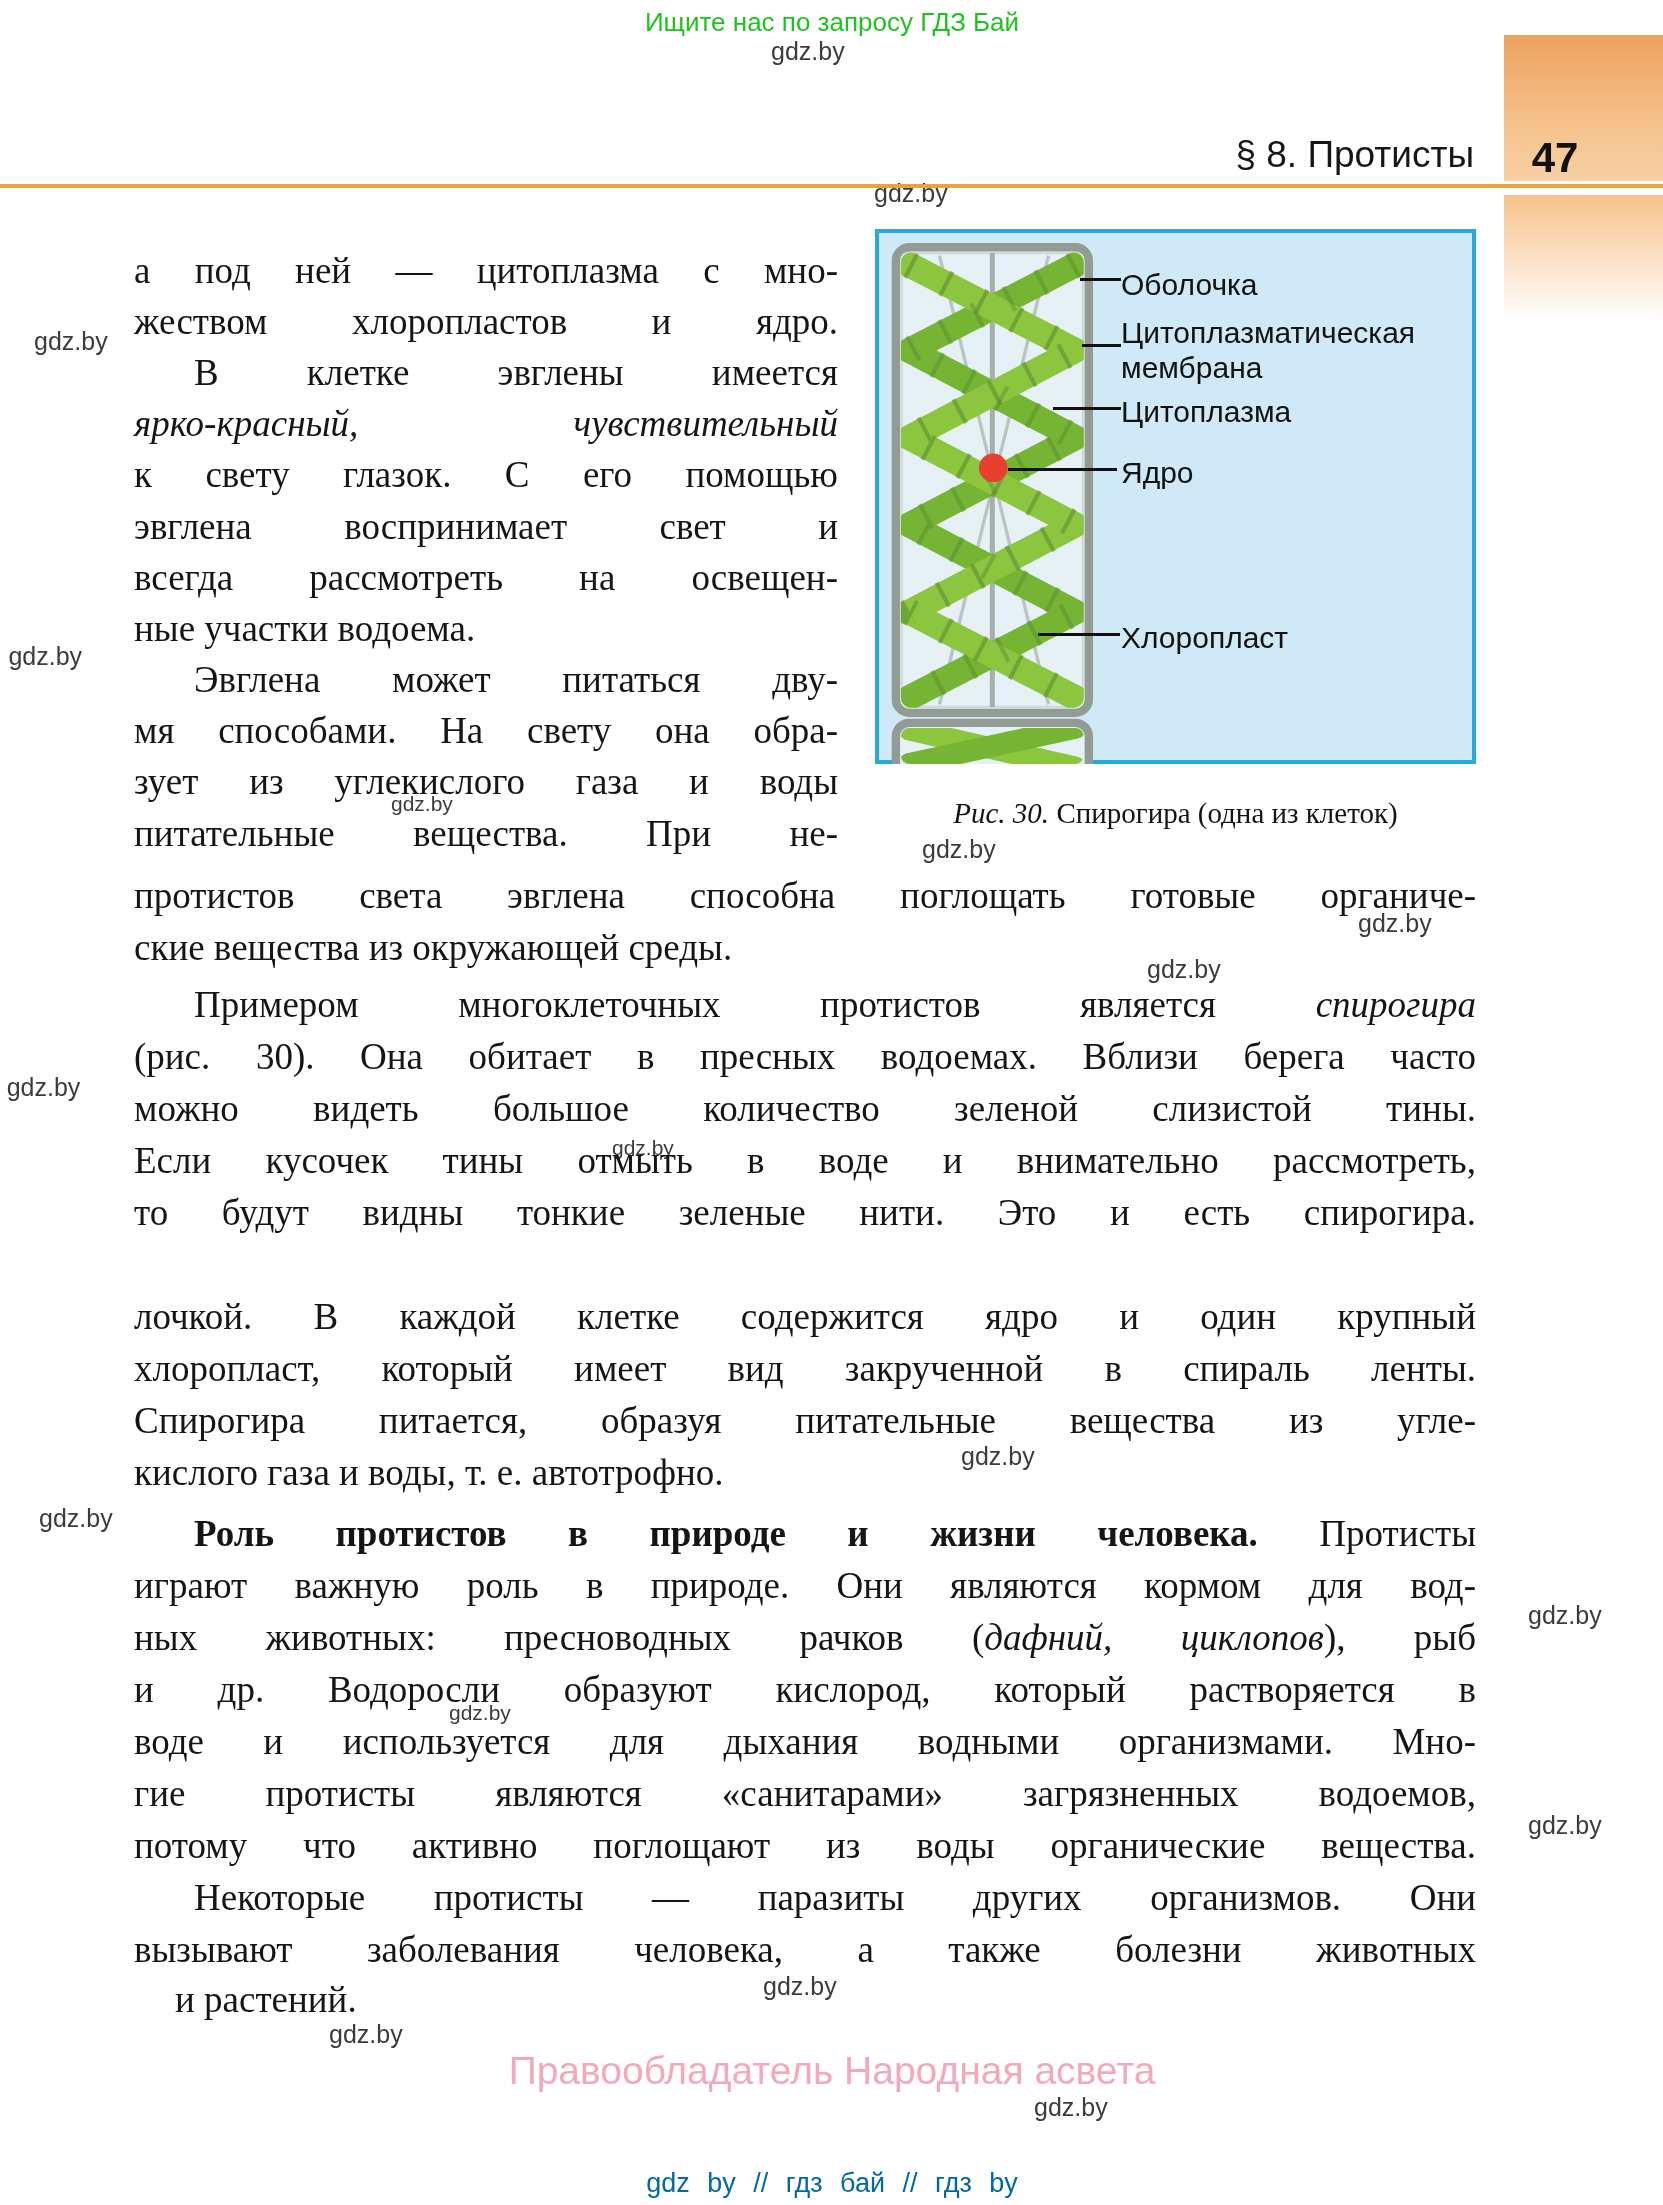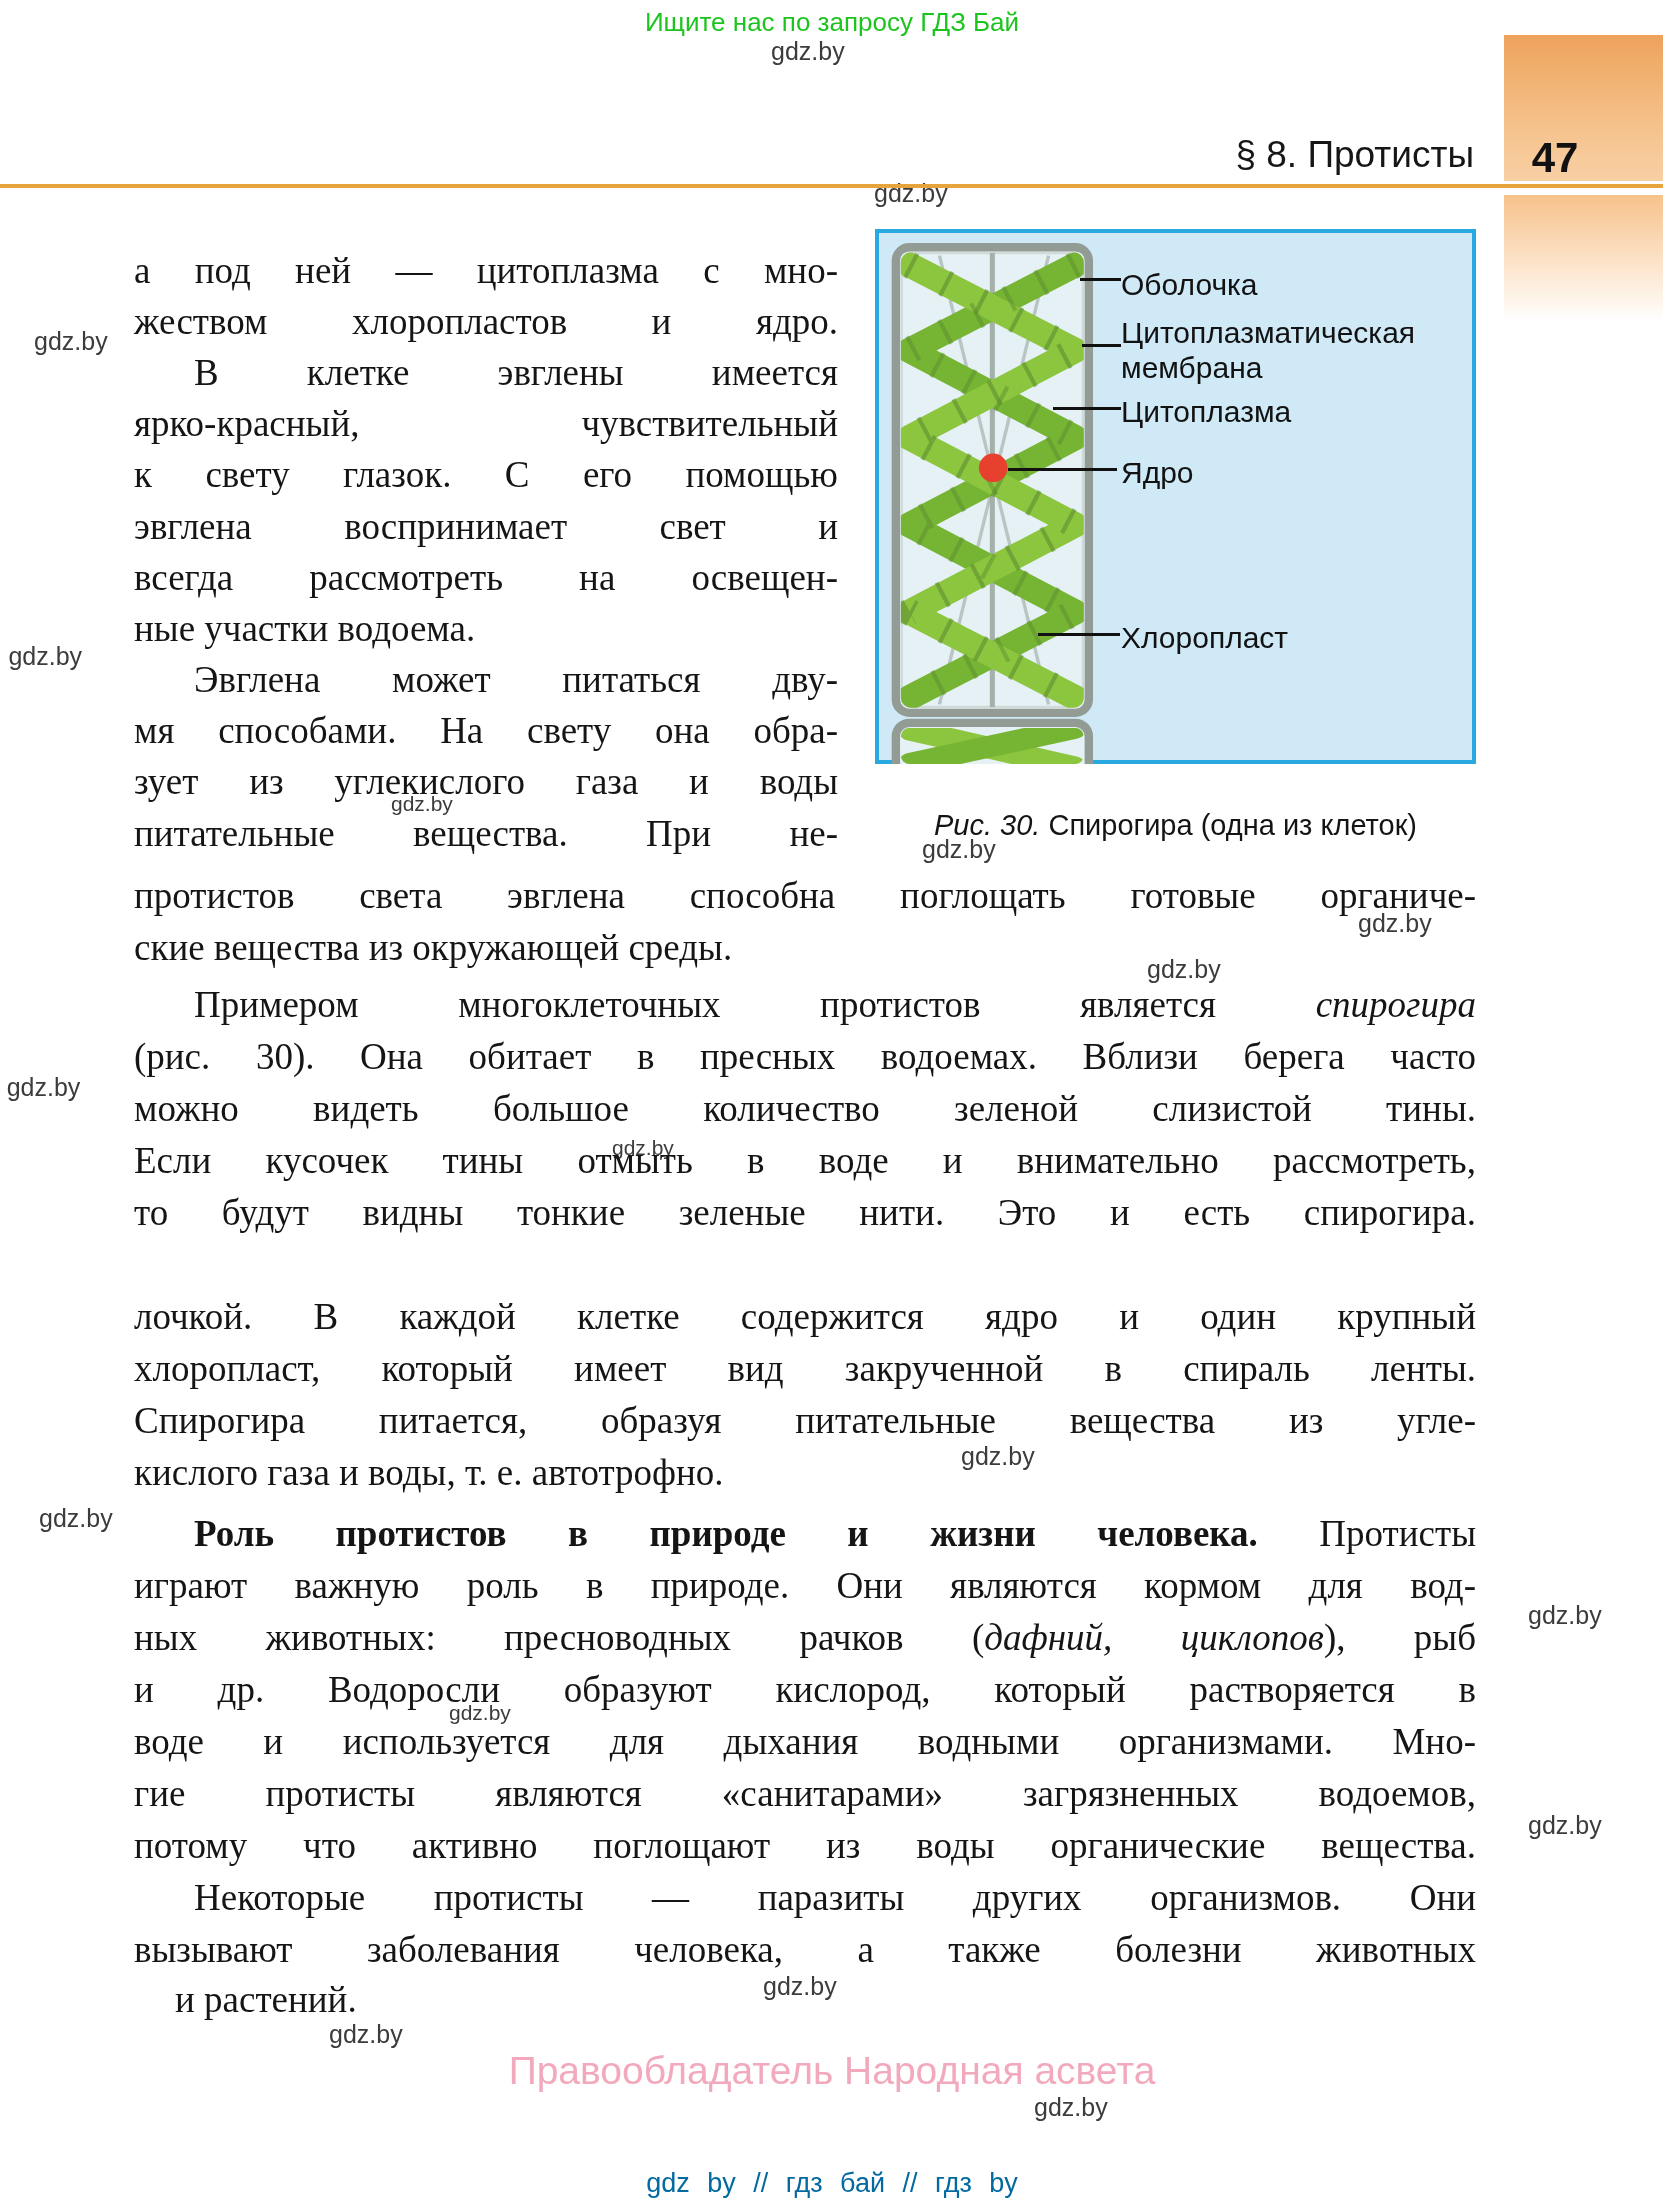--- a/index.html
+++ b/index.html
@@ -18,21 +18,21 @@
             font-family:"Liberation Sans",sans-serif;font-weight:bold;font-size:42px;color:#111;}
   .hdr-rule{position:absolute;left:0;top:184px;width:1664px;height:4.2px;background:#e7a33c;}
   .side-block{position:absolute;left:1504px;top:195px;width:159px;height:126px;
               background:linear-gradient(180deg,#f7c28b 0%,rgba(255,255,255,0) 100%);}
   .fig-box{position:absolute;left:875px;top:229px;width:601px;height:535px;box-sizing:border-box;
            background:#cfe9f7;border:4.2px solid #2aa9e0;}
   .fig-label{position:absolute;font-family:"Liberation Sans",sans-serif;font-size:30px;
              line-height:35px;color:#121212;}
   .leader{position:absolute;height:2.5px;background:#111;}
   .fig-caption{position:absolute;left:875px;top:797px;width:601px;text-align:center;
-               font-family:Liberation Sans, sans-serif;font-size:29px;color:#141414;margin-top:12px;}
+               font-family:Liberation Serif, serif;font-size:29px;color:#141414;}
   .fig-caption .pre{font-style:italic;}
   .ln{position:absolute;left:134px;width:1342px;font-size:37px;line-height:42px;
       text-align:justify;text-align-last:justify;white-space:nowrap;}
   .ln{white-space:normal;}
   .ln.col{width:704px;}
   .ln.end{text-align-last:left;}
   .ln.ind{text-indent:60px;}
   .ital{font-style:italic;}
   .footer-pink{position:absolute;left:0;top:2049px;width:100%;text-align:center;
                font-family:"Liberation Sans",sans-serif;font-size:39px;color:#f2a9bc;}
@@ -119,21 +119,21 @@
   <div class="fig-label" style="left:1121px;top:620px;">Хлоропласт</div>
 
   <div class="fig-caption">
     <span class="pre">Рис. 30.</span>
     <span>Спирогира (одна из клеток)</span>
   </div>
 
   <div class="ln col" style="top:250px;">а под ней — цитоплазма с мно-</div>
   <div class="ln col" style="top:301px;">жеством хлоропластов и ядро.</div>
   <div class="ln col ind" style="top:352px;">В клетке эвглены имеется</div>
-  <div class="ln col" style="top:403px;">ярко-красный, чувствительный</div>
+  <div class="ln col" style="top:403px;font-style:italic;">ярко-красный, чувствительный</div>
   <div class="ln col" style="top:454px;">к свету глазок. С его помощью</div>
   <div class="ln col" style="top:506px;">эвглена воспринимает свет и</div>
   <div class="ln col" style="top:557px;">всегда рассмотреть на освещен-</div>
   <div class="ln col end" style="top:608px;">ные участки водоема.</div>
   <div class="ln col ind" style="top:659px;">Эвглена может питаться дву-</div>
   <div class="ln col" style="top:710px;">мя способами. На свету она обра-</div>
   <div class="ln col" style="top:761px;">зует из углекислого газа и воды</div>
   <div class="ln col" style="top:813px;">питательные вещества. При не-</div>
 
   <div class="ln" style="top:875px;">протистов света эвглена способна поглощать готовые органиче-</div>

